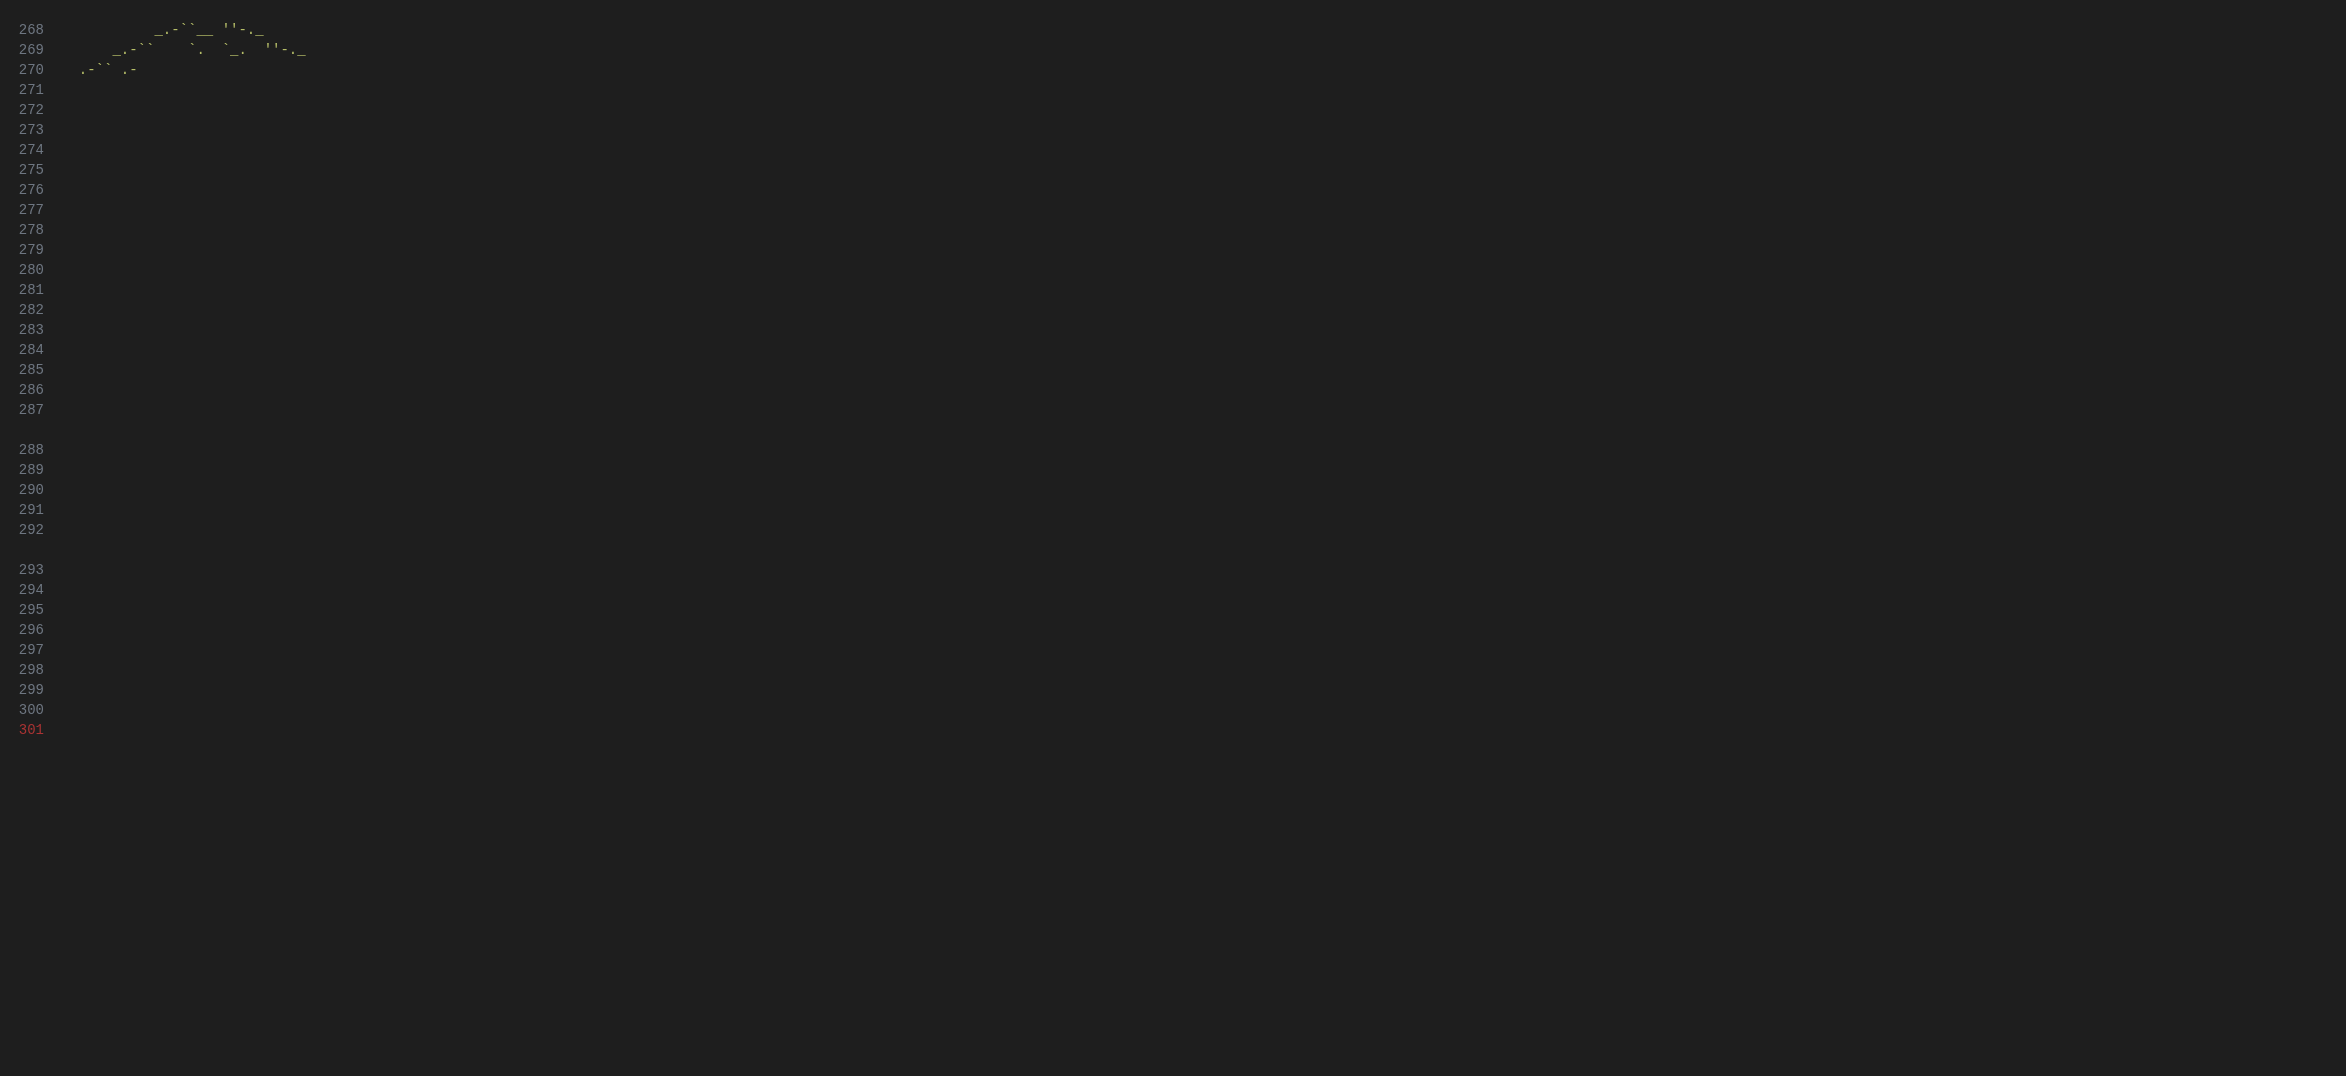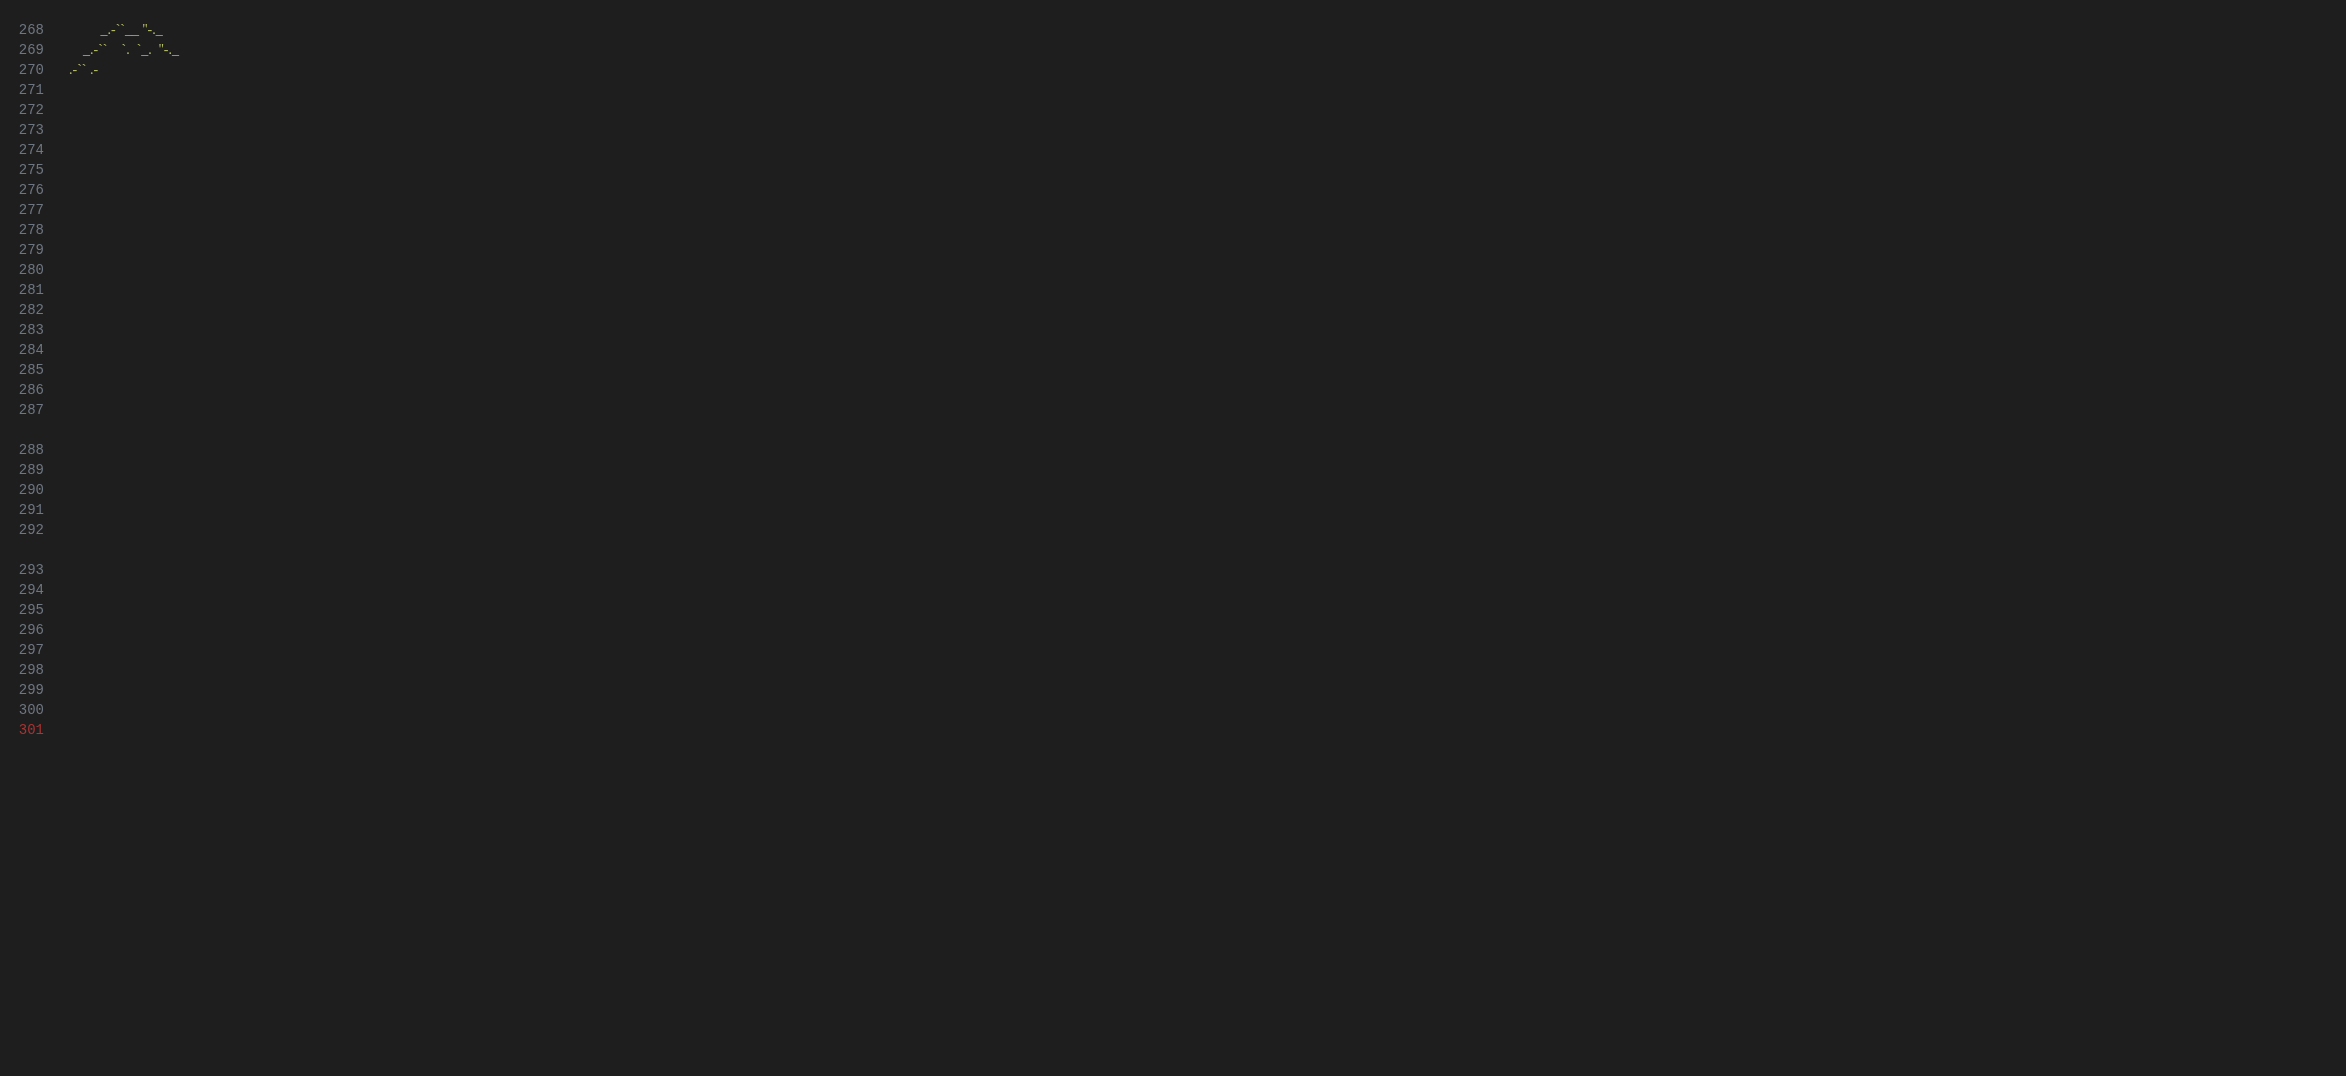--- a/index.html
+++ b/index.html
@@ -22,21 +22,21 @@
     width: 44px;
     text-align: right;
     color: #6e7681;
     user-select: none;
   }
   .code {
     position: absolute;
     left: 62px;
     top: 0;
   }
-  .yel { color: #b5bd68; font-family: Liberation Serif, serif; }       
+  .yel { color: #b5bd68; }       
   .wht { color: #c8c8c8; }
 </style>
 </head>
 <body>
 
 
 
 
 <div class="gutter">
 <span>268</span>

